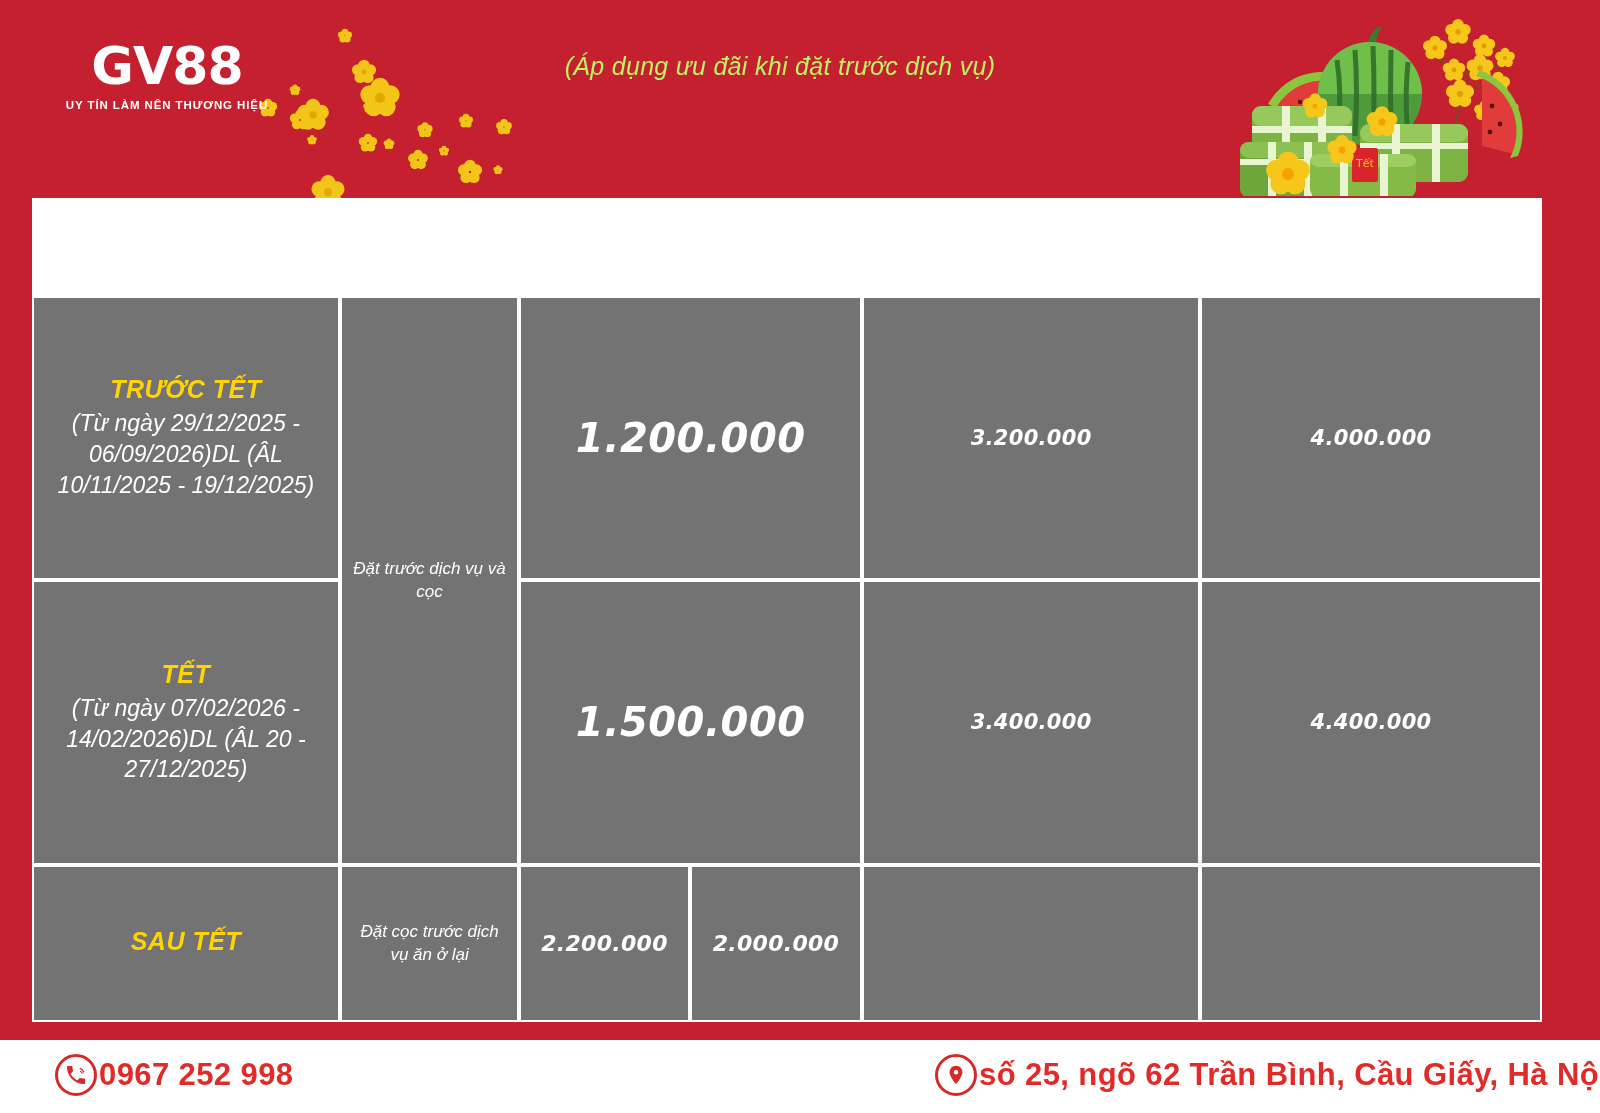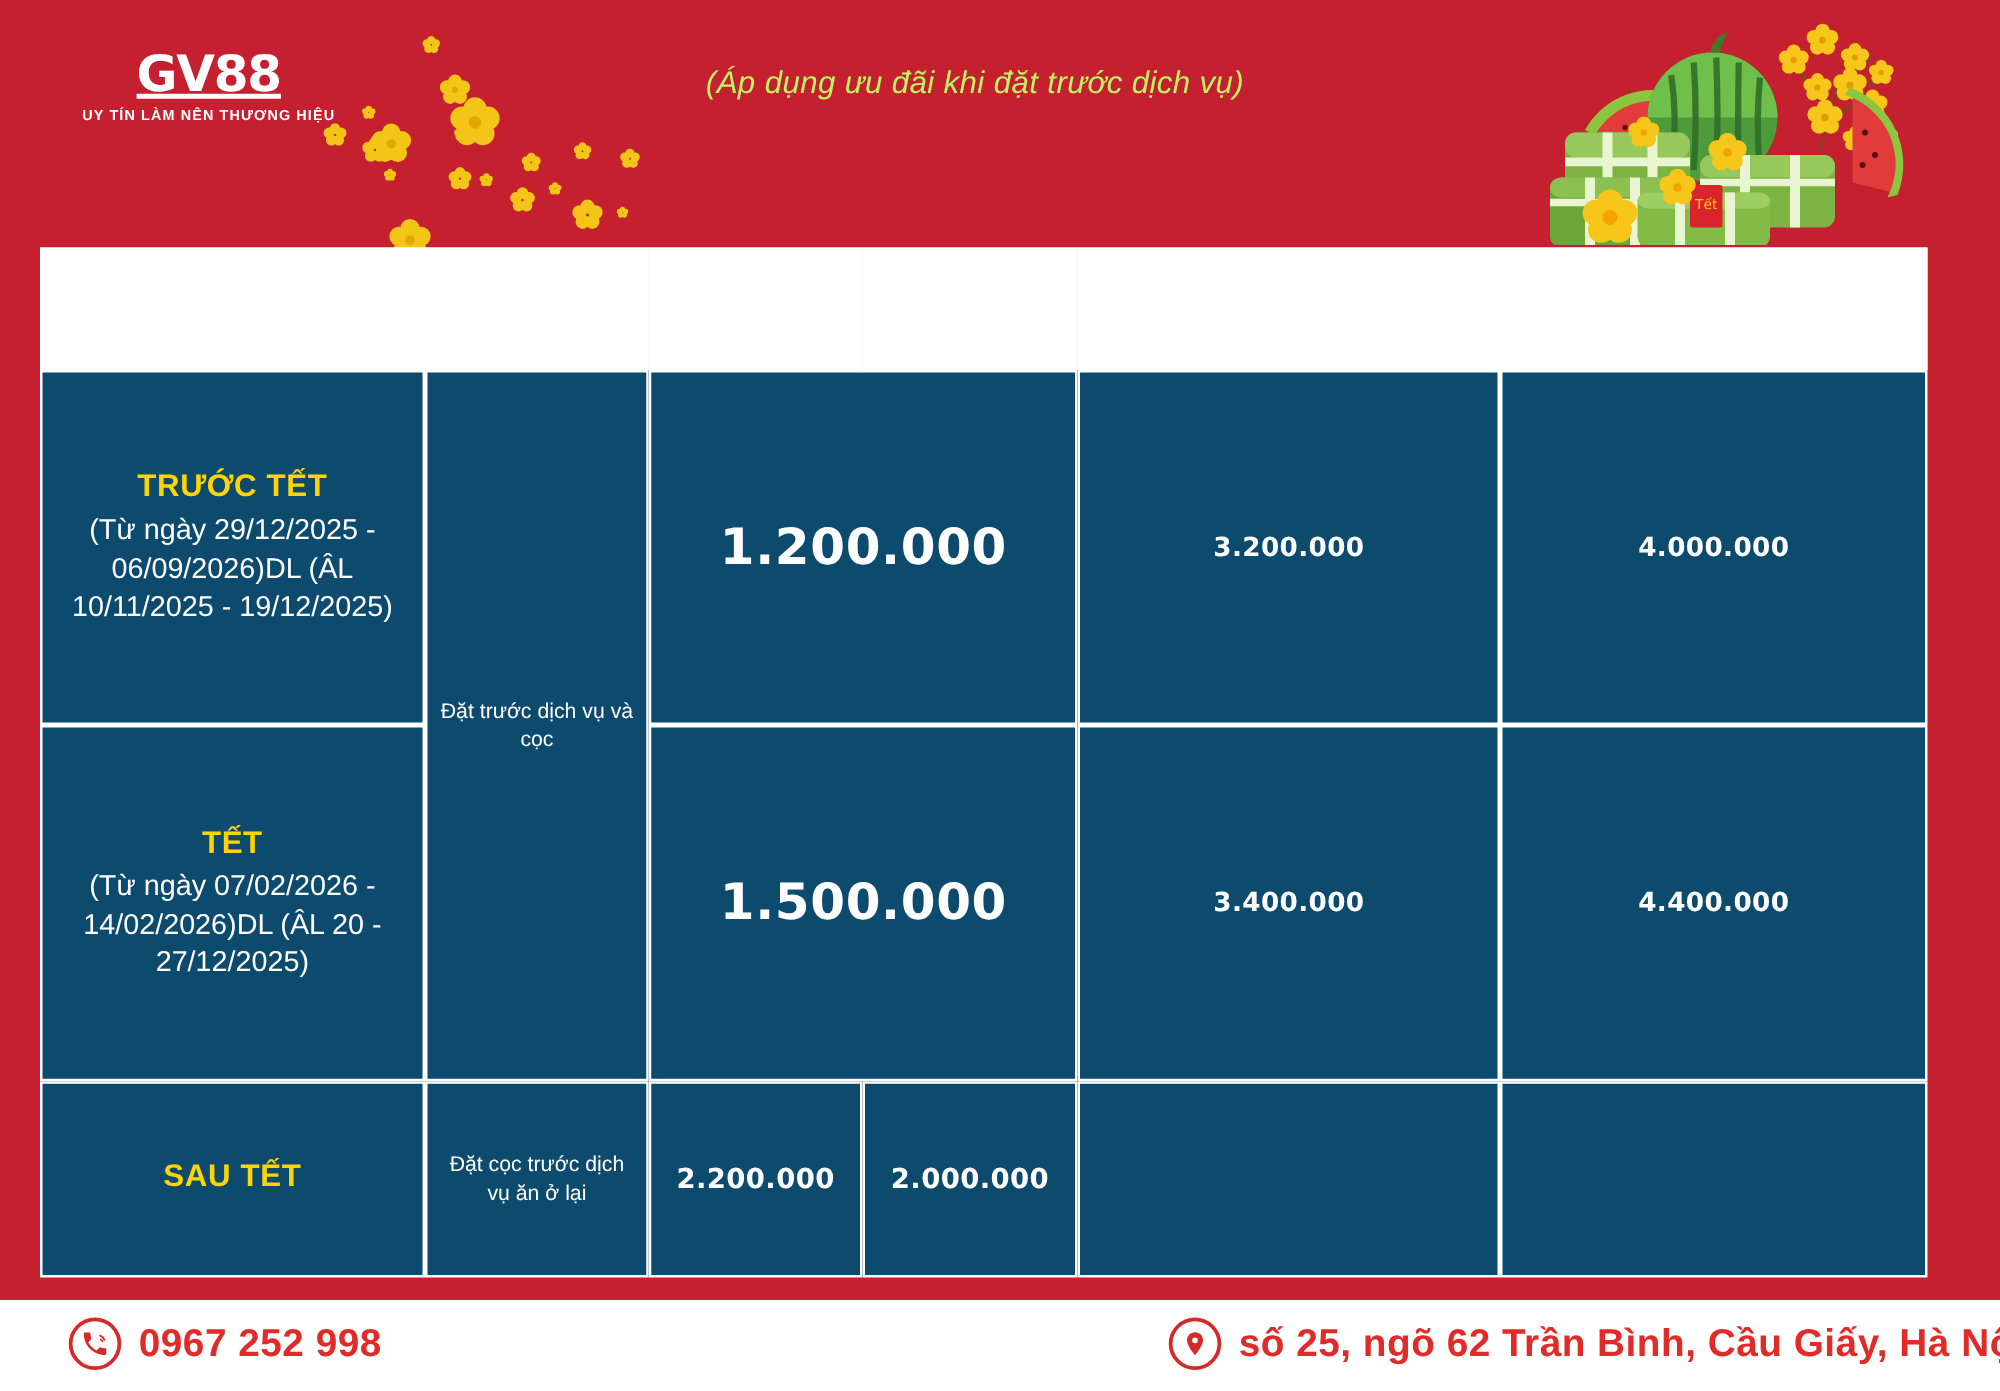--- a/index.html
+++ b/index.html
@@ -36,27 +36,26 @@
   }
 
   #logo-block {
     position: absolute;
     left: 52px;
     top: 40px;
     width: 230px;
     text-align: center;
   }
   #logo-word {
-    font-size: 40px;
+    font-size: 52px;
     font-weight: bold;
     color: #ffffff;
     letter-spacing: -1px;
     line-height: 1;
     font-family: "DejaVu Sans", sans-serif;
-    text-decoration: underline;
   }
   #logo-tagline {
     margin-top: 7px;
     font-size: 11.5px;
     font-weight: bold;
     color: #ffffff;
     letter-spacing: 0.9px;
     white-space: nowrap;
   }
 
@@ -113,21 +112,21 @@
   thead th {
     background: #ffffff;
     color: #C4202F;
     height: 98px;
     font-weight: normal;
     line-height: 1.22;
   }
   .th-sm { font-size: 23px; }
   .th-xs { font-size: 21px; }
 
-  tbody td { background: #0c4a6e; }
+  tbody td { background: #737373; font-style: italic; }
 
   .period-name {
     display: block;
     color: #FFD400;
     font-weight: bold;
     font-size: 25px;
     letter-spacing: 0.5px;
     margin-bottom: 4px;
   }
   .period-detail {
@@ -168,21 +167,21 @@
     top: 1040px;
     width: 1600px;
     height: 73px;
     background: #ffffff;
   }
   .contact {
     position: absolute;
     top: 14px;
     display: flex;
     align-items: center;
-    gap: 14px;
+    gap: 2px;
   }
   #contact-phone { left: 55px; }
   #contact-address { left: 935px; }
 
   .contact-text {
     font-size: 31px;
     font-weight: bold;
     color: #E02B29;
     letter-spacing: 0.4px;
     white-space: nowrap;

